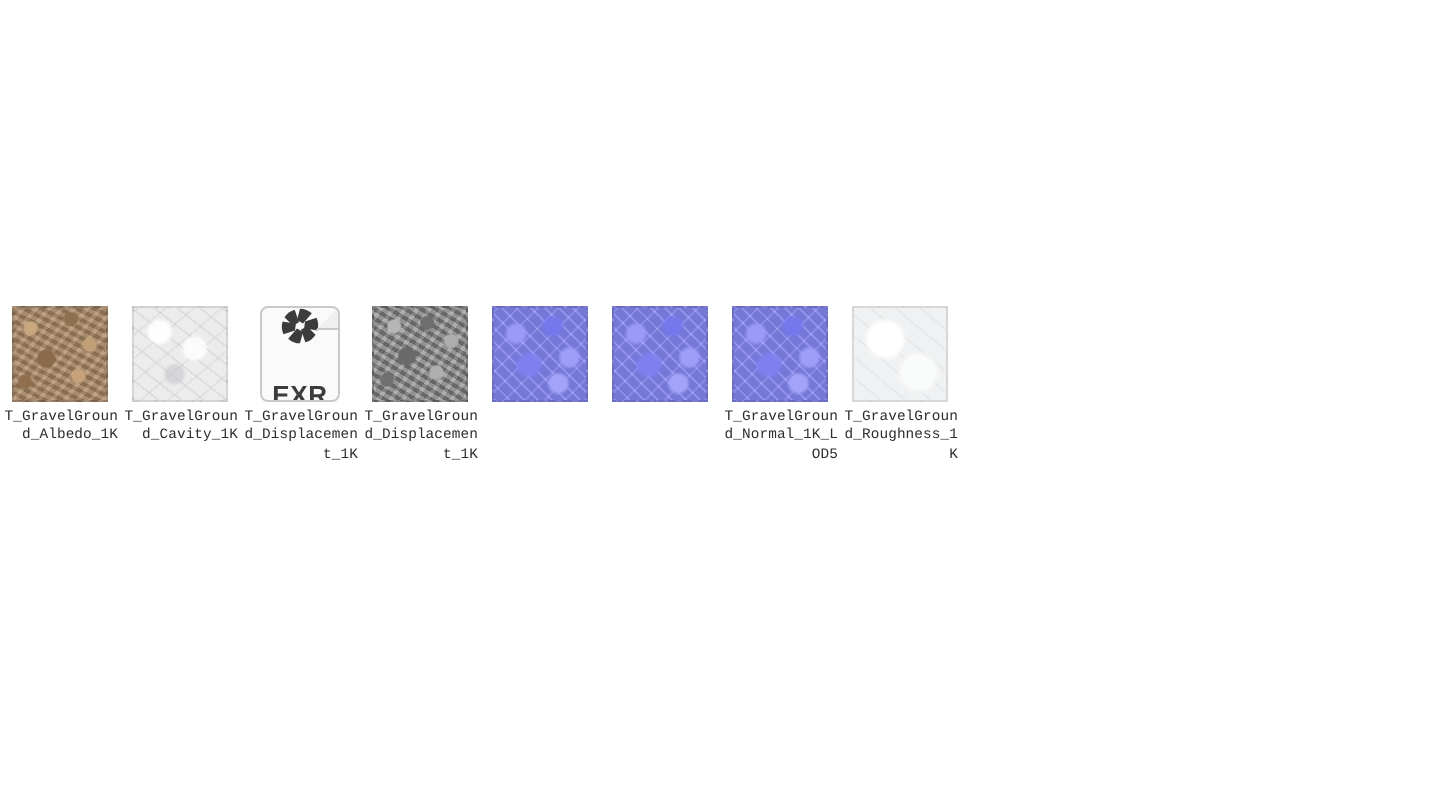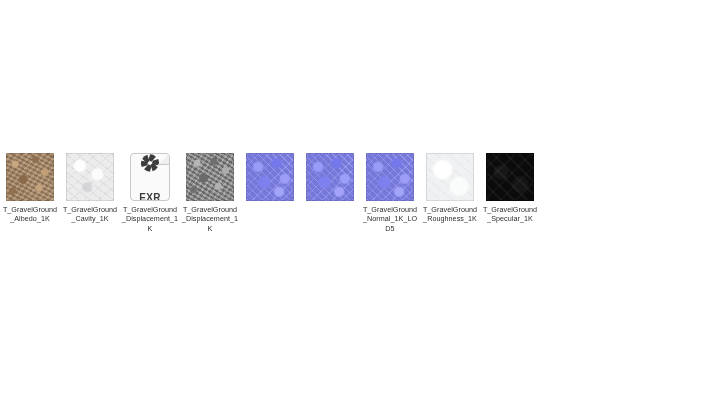--- a/index.html
+++ b/index.html
@@ -182,39 +182,39 @@
     clip-path: polygon(100% 0, 0 100%, 100% 100%);
     background: #efefef;
   }
   .exr-icon .aperture {
     width: 20px;
     height: 20px;
     margin-bottom: 1px;
     display: block;
   }
   .exr-icon .exr-text {
-    font-size: 10px;
+    font-size: 13px;
     font-weight: bold;
     letter-spacing: .3px;
     color: #3c3c3c;
     line-height: 9px;
     font-family: "Liberation Sans", sans-serif;
     margin-top: 19px;
   }
 
   .file-label {
     font-size: 7.2px;
     line-height: 9.4px;
     color: #2d2d2d;
-    text-align: center;
+    text-align: right;
     width: 58px;
     word-break: break-all;
     white-space: normal;
     letter-spacing: .05px;
-    font-family: Liberation Sans, sans-serif;
+    font-family: Liberation Mono, monospace;
   }
 </style>
 </head>
 <body>
 
 <div id="file-grid">
     <div class="file-item">
       <div class="thumb-wrap">
         <div class="thumb tex-albedo"></div>
       </div>
@@ -268,19 +268,13 @@
         <div class="thumb tex-normal"></div>
       </div>
       <div class="file-label">T_GravelGround_Normal_1K_LOD5</div>
     </div>
     <div class="file-item">
       <div class="thumb-wrap">
         <div class="thumb tex-roughness"></div>
       </div>
       <div class="file-label">T_GravelGround_Roughness_1K</div>
     </div>
-    <div class="file-item">
-      <div class="thumb-wrap">
-        <div class="thumb tex-black dark"></div>
-      </div>
-      <div class="file-label">T_GravelGround_Specular_1K</div>
-    </div>
   </div>
 
 </body></html>

